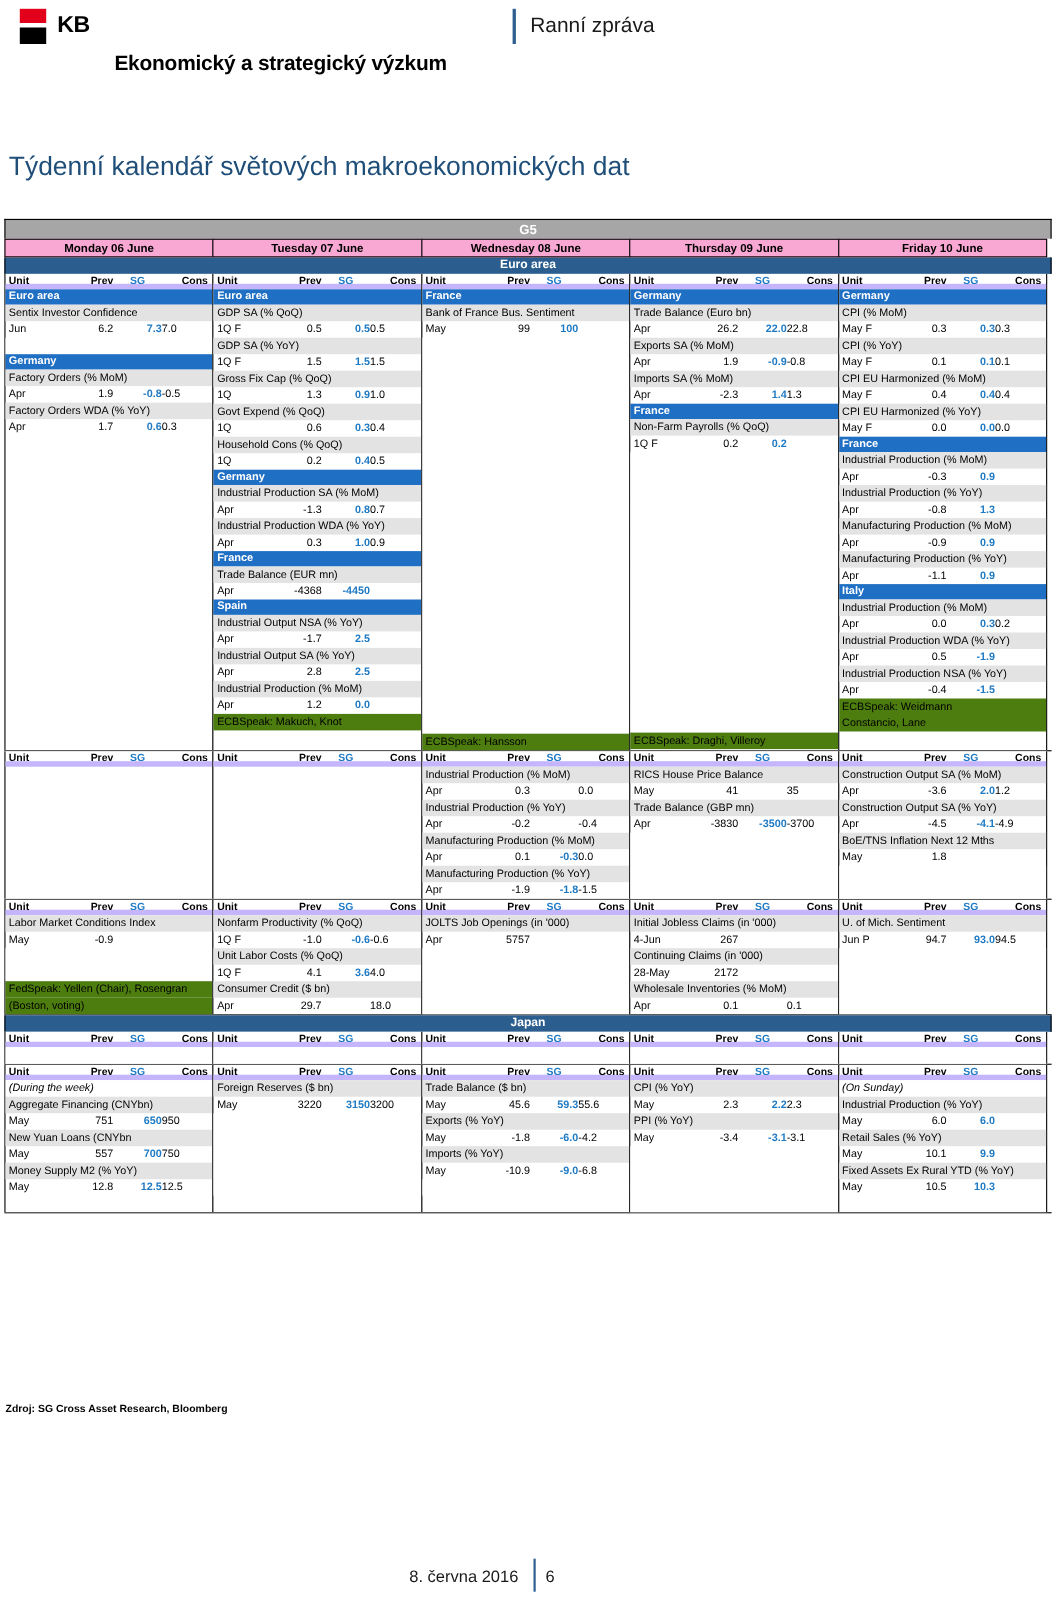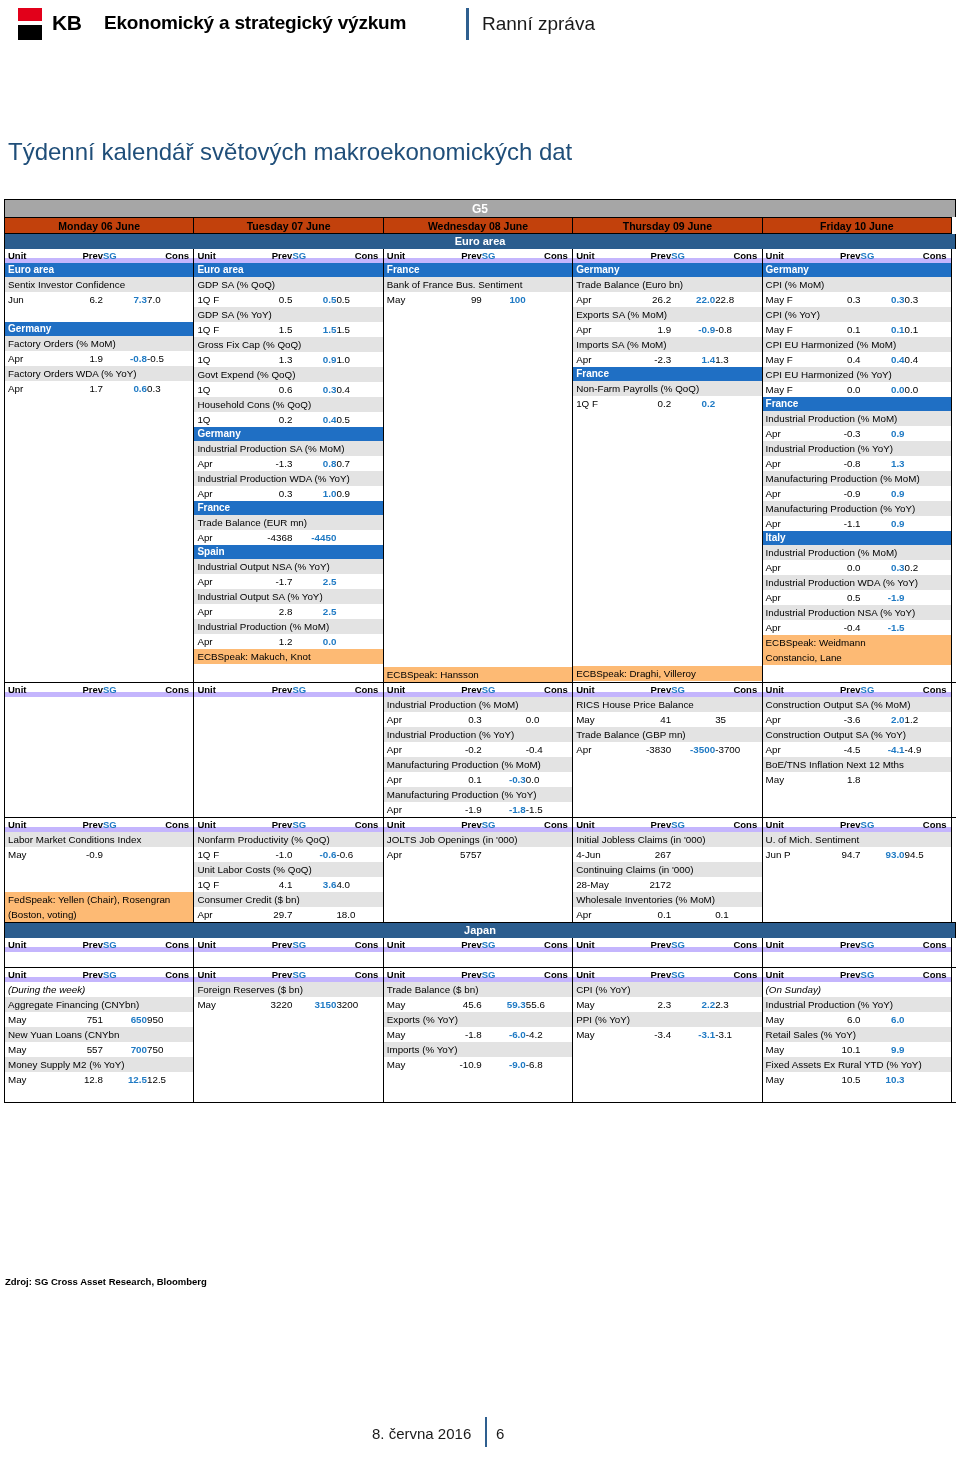--- a/index.html
+++ b/index.html
@@ -37,21 +37,21 @@
     height:18px; line-height:18px;
     text-align:center; font-size:12px; font-weight:bold;
     border:1px solid #000;
   }
   .band.g5 { background:#a6a6a6; color:#ffffff; border-bottom:none; }
 
   .daysrow { display:flex; }
   .daycell {
     width:190.4px; height:17px; line-height:17px;
     text-align:center; font-size:10.5px; font-weight:bold;
-    background:#c2410c; border:1px solid #000; margin-left:-1px;
+    background:#f9a8d4; border:1px solid #000; margin-left:-1px;
   }
   .daycell:first-child { margin-left:0; }
 
   .region-band {
     height:15px; line-height:15px; text-align:center;
     font-size:11px; font-weight:bold; color:#ffffff;
     background:#2b5d8e; border-left:1px solid #000; border-right:1px solid #000;
   }
 
   .colsrow { display:flex; }
@@ -59,59 +59,59 @@
     width:190.4px;
     border-left:1px solid #000; border-right:1px solid #000;
     margin-left:-1px; background:#fff;
   }
   .col:first-child { margin-left:0; }
 
   .hdr { display:flex; height:14px; line-height:14px; font-size:9.5px; font-weight:bold;
          border-bottom:5px solid #c4b5fd; }
   .hdr .h-unit { width:52px; padding-left:3px; text-align:left; }
   .hdr .h-prev { width:46px; text-align:right; }
-  .hdr .h-sg   { width:44px; text-align:left; color:#1f7ac4; }
+  .hdr .h-sg   { width:44px; text-align:center; color:#1f7ac4; }
   .hdr .h-cons { width:46px; text-align:right; padding-right:4px; }
 
   .row { display:flex; height:15px; line-height:15px; font-size:9.8px; white-space:nowrap; }
   .row .c-unit { width:52px; padding-left:3px; text-align:left; overflow:hidden; }
   .row .c-prev { width:46px; text-align:right; }
   .row .c-sg   { width:44px; text-align:right; color:#1f7ac4; font-weight:bold; }
   .row .c-cons { width:46px; text-align:left; padding-right:4px; }
 
   .label { height:15px; line-height:15px; font-size:9.8px; padding-left:3px;
            background:#e3e3e3; white-space:nowrap; overflow:hidden; }
   .label.plain { background:#ffffff; }
   .label.ital { font-style:italic; }
   .spacer { height:15px; background:#ffffff; }
   .subhdr { height:14px; line-height:14px; font-size:10px; font-weight:bold; color:#ffffff;
             background:#1f6fc4; padding-left:3px; }
   .note { height:15px; line-height:15px; font-size:9.8px; padding-left:3px;
-          background:#fdba74; white-space:nowrap; overflow:hidden; }
+          background:#4d7c0f; white-space:nowrap; overflow:hidden; }
 
   .blockline { border-bottom:1px solid #000; }
 
   .source { position:absolute; left:5px; top:1276px; font-size:9.5px; font-weight:bold; }
 
   
   .footer-date { position:absolute; left:372px; top:1425px; font-size:15px; color:#1a1a1a; white-space:nowrap;}
   .footer-sep  { position:absolute; left:485px; top:1417px; width:2px; height:30px; background:#2e5f8f; }
   .footer-page { position:absolute; left:496px; top:1425px; font-size:15px; color:#1a1a1a; }
 </style>
 </head>
 <body>
 
 <div class="masthead">
   <div class="kb-logo">
     <div class="red"></div>
       <div class="gap"></div>
       <div class="blk"></div>
   </div>
   <div class="kb-text">KB</div>
-  <div class="mast-title" style="left:104px;">Ekonomický a strategický výzkum</div>
+  <div class="mast-title" style="left:104px;margin-top:36px;">Ekonomický a strategický výzkum</div>
   <div class="mast-sep"></div>
   <div class="mast-sub">Ranní zpráva</div>
 </div>
 
 <div class="page-title">Týdenní kalendář světových makroekonomických dat</div>
 
 <div class="cal">
 
   <div class="band g5">G5</div>
 

